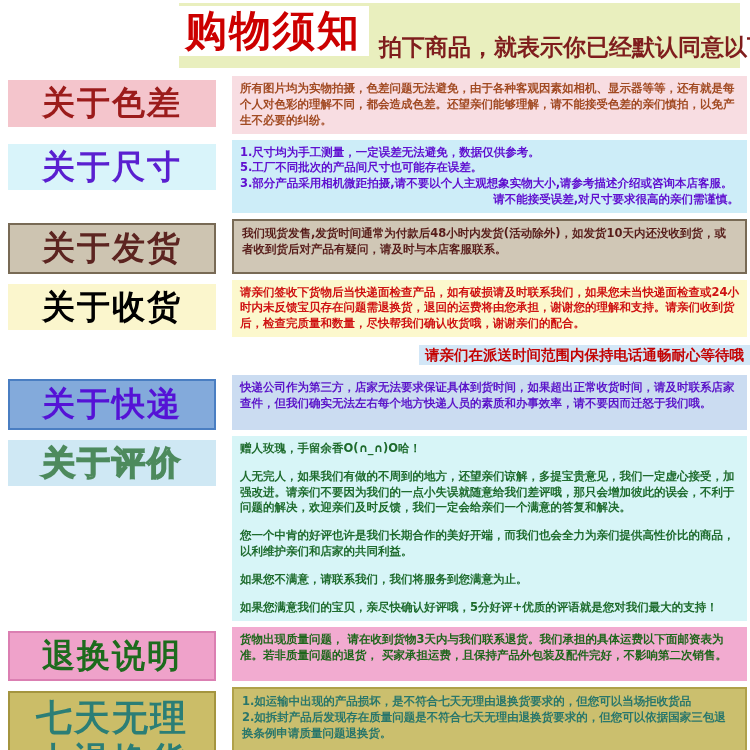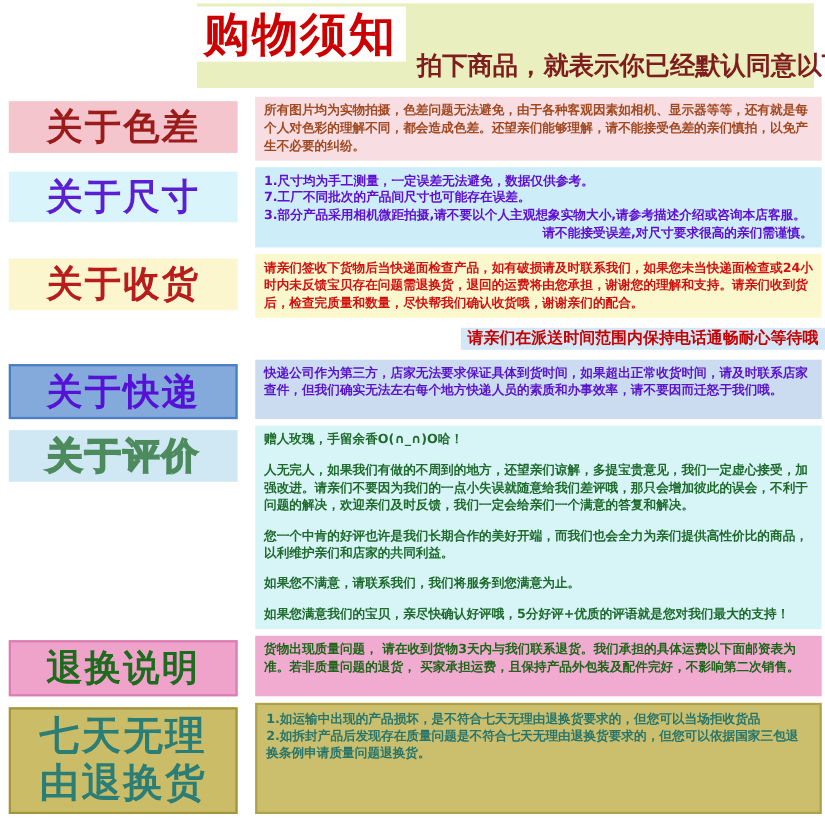--- a/index.html
+++ b/index.html
@@ -10,21 +10,21 @@
     width: 750px;
     height: 750px;
     margin: 0 auto;
     background: #ffffff;
     overflow: hidden;
   }
   
   .header-banner {
     margin: 3px 16px 8px 179px;
     width: 561px;
-    height: 77px;
+    height: 65px;
     background: #e9efbe;
     display: flex;
     align-items: flex-start;
     text-align: right;
   }
   .header-title {
     background: #ffffff;
     color: #cc0000;
     font-size: 42px;
     font-weight: bold;
@@ -70,21 +70,21 @@
   
   .s1 .label { background: #f4c5cc; color: #9b1b1b; }
   .s1 .content { background: #f8dde2; color: #a14a22; }
 
   .s2 .label { background: #d9f4fa; color: #5a1fd0; }
   .s2 .content { background: #cdedf8; color: #6010d0; }
 
   .s3 .label { background: #cdc4b1; color: #5c2420; border: 2px solid #786a55; }
   .s3 .content { background: #d0c7b6; color: #571d1a; border: 2px solid #786a55; }
 
-  .s4 .label { background: #fbf6cd; color: #b91c1c; }
+  .s4 .label { background: #fbf6cd; color: #000000; }
   .s4 .content { background: #fcf8cd; color: #cf1212; }
 
   .note-row { text-align: right; margin: 8px 0 10px 0; }
   .note-row span {
     background: #d3e7f7;
     color: #c40404;
     font-weight: bold;
     font-size: 14.5px;
     padding: 2px 6px;
   }
@@ -122,26 +122,32 @@
     <div class="label">关于色差</div>
     <div class="content">
       <p>所有图片均为实物拍摄，色差问题无法避免，由于各种客观因素如相机、显示器等等，还有就是每个人对色彩的理解不同，都会造成色差。还望亲们能够理解，请不能接受色差的亲们慎拍，以免产生不必要的纠纷。</p>
     </div>
   </div>
 
   <div class="row s2">
     <div class="label">关于尺寸</div>
     <div class="content">
       <p>1.尺寸均为手工测量，一定误差无法避免，数据仅供参考。</p>
-      <p>7.工厂不同批次的产品间尺寸也可能存在误差。</p>
+      <p>5.工厂不同批次的产品间尺寸也可能存在误差。</p>
       <p>3.部分产品采用相机微距拍摄,请不要以个人主观想象实物大小,请参考描述介绍或咨询本店客服。</p>
       <p class="align-right">请不能接受误差,对尺寸要求很高的亲们需谨慎。</p>
     </div>
   </div>
 
+  <div class="row s3">
+    <div class="label">关于发货</div>
+    <div class="content">
+      <p>我们现货发售,发货时间通常为付款后48小时内发货(活动除外)，如发货10天内还没收到货，或者收到货后对产品有疑问，请及时与本店客服联系。</p>
+    </div>
+  </div>
 
   <div class="row s4">
     <div class="label">关于收货</div>
     <div class="content">
       <p>请亲们签收下货物后当快递面检查产品，如有破损请及时联系我们，如果您未当快递面检查或24小时内未反馈宝贝存在问题需退换货，退回的运费将由您承担，谢谢您的理解和支持。请亲们收到货后，检查完质量和数量，尽快帮我们确认收货哦，谢谢亲们的配合。</p>
     </div>
   </div>
 
   <div class="note-row">
     <span>请亲们在派送时间范围内保持电话通畅耐心等待哦</span>

